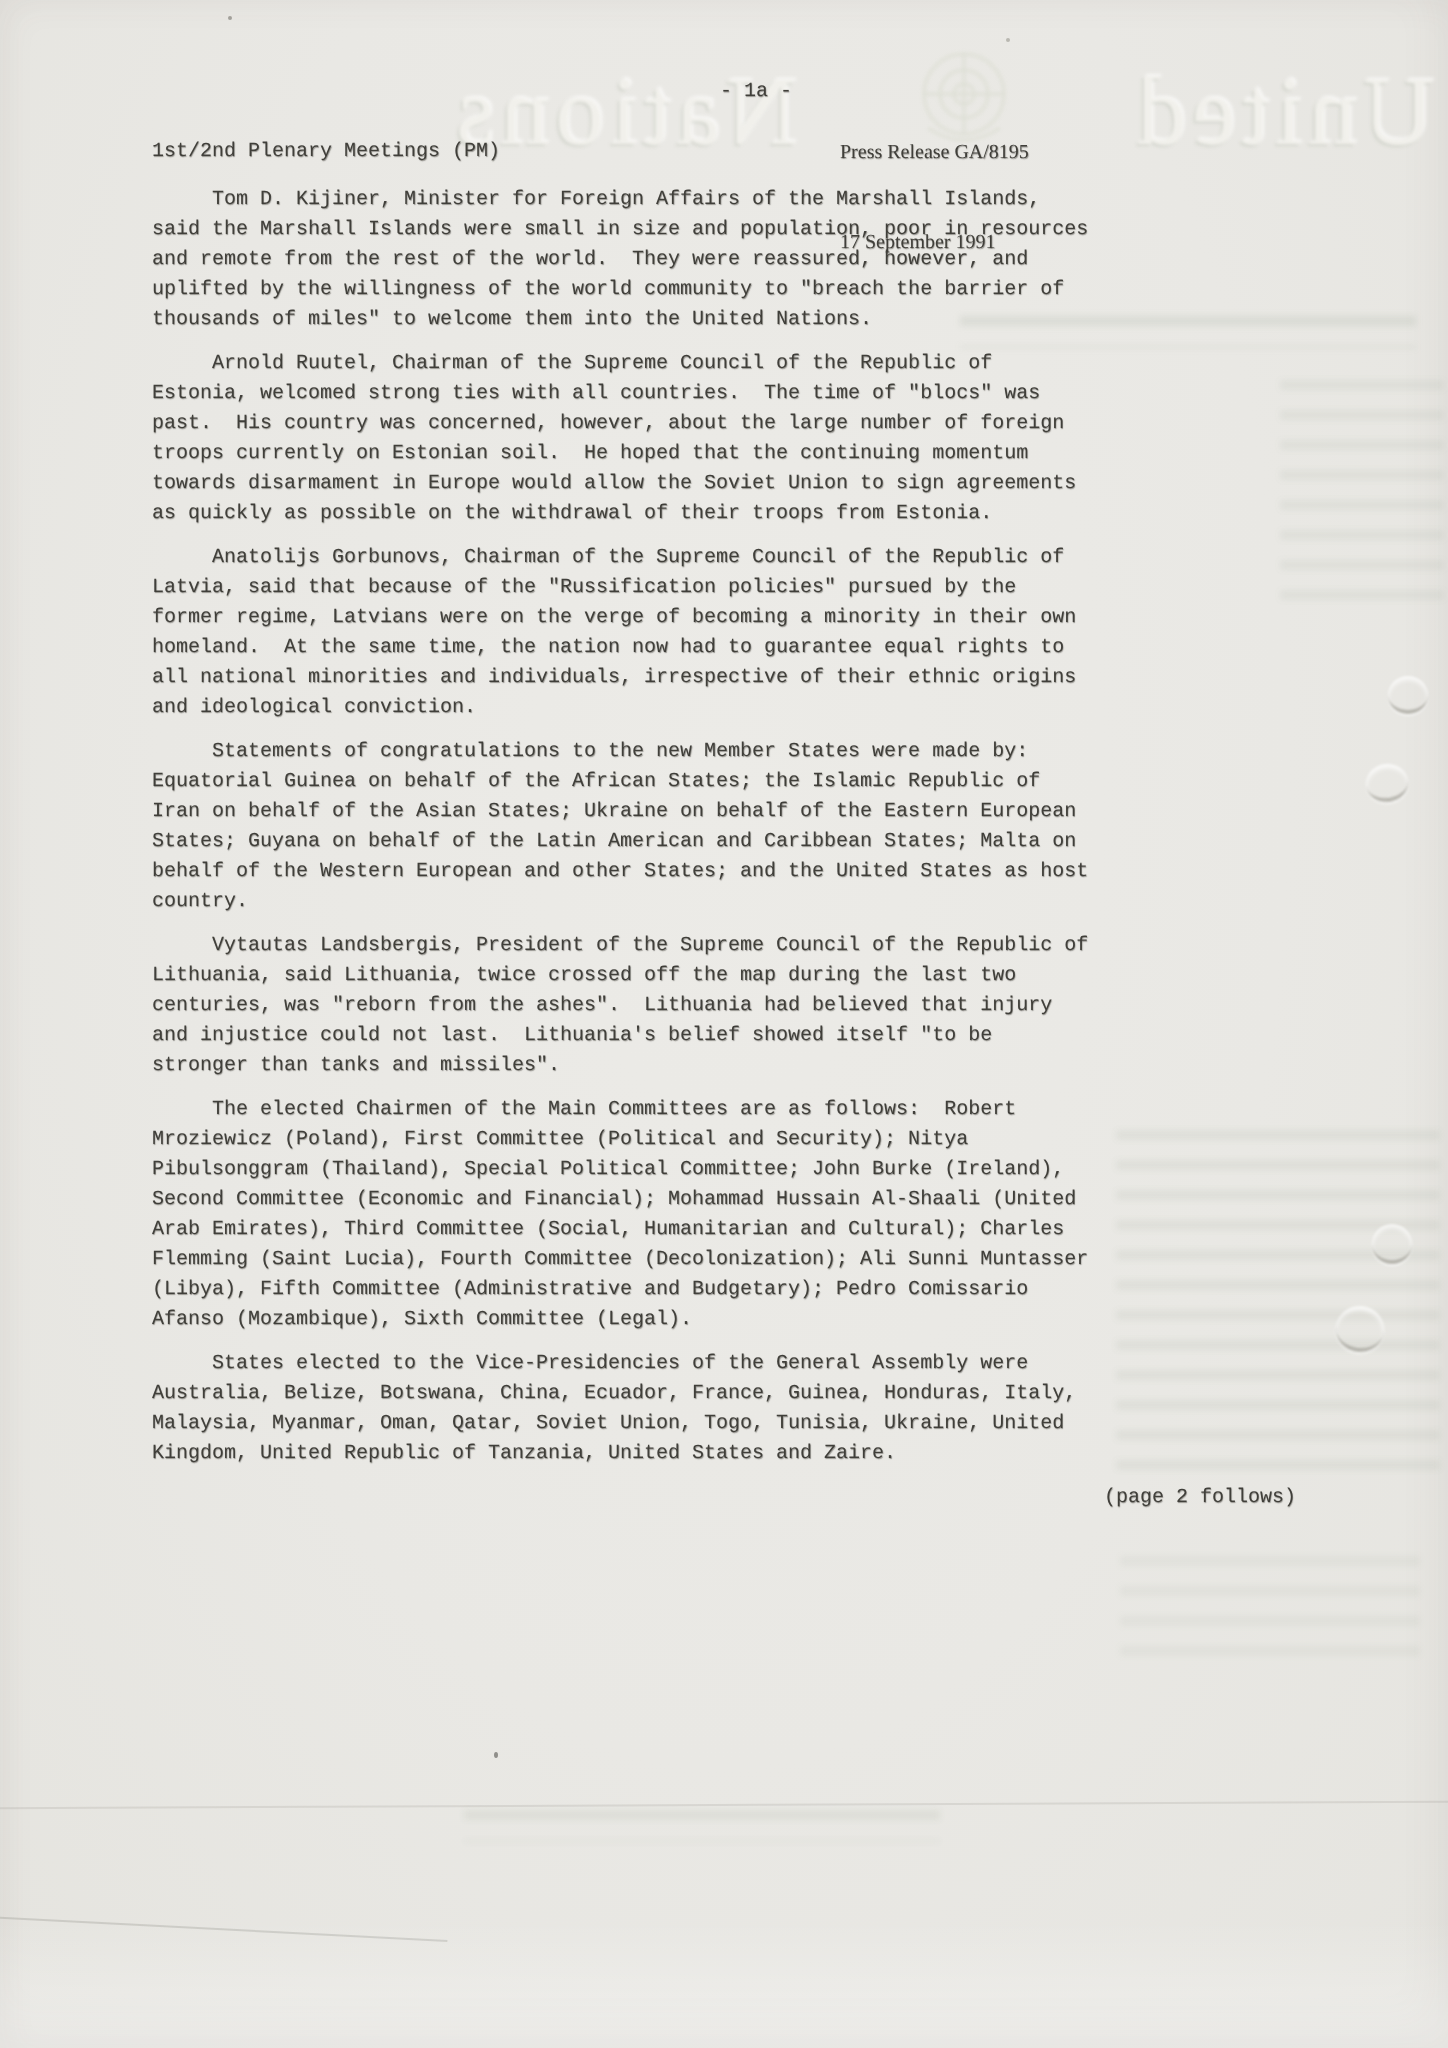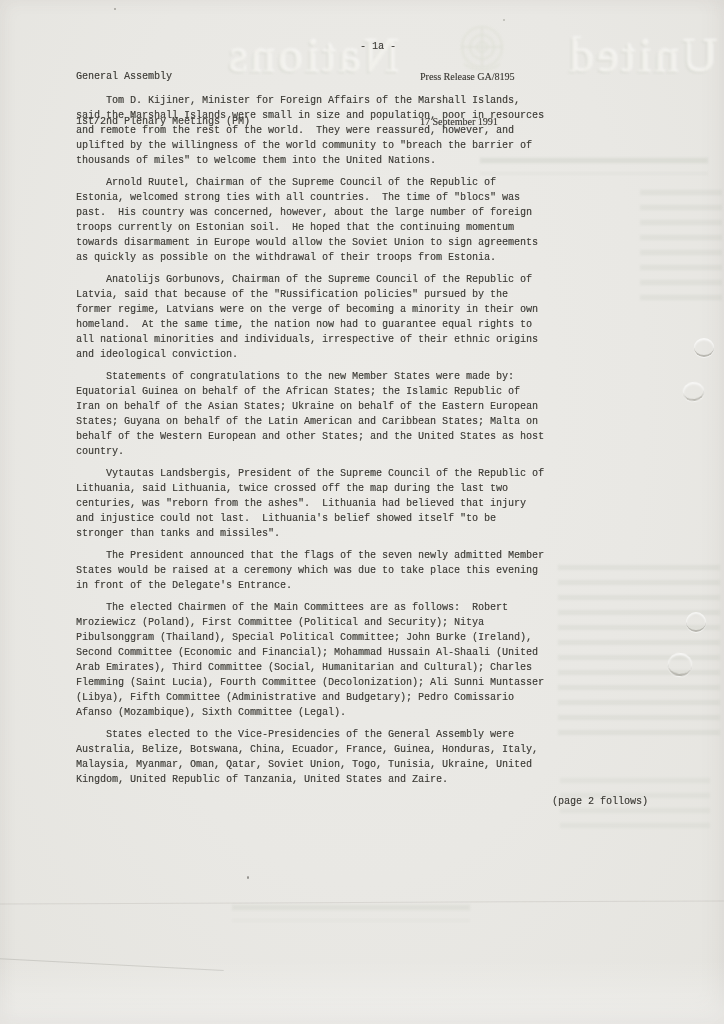--- a/index.html
+++ b/index.html
@@ -97,21 +97,20 @@
   </div>
 
   <div class="smudge" style="left:480px; top:158px; width:228px; height:16px;"></div>
   <div class="smudge" style="left:640px; top:190px; width:82px; height:112px; opacity:0.7;"></div>
   <div class="smudge" style="left:558px; top:565px; width:162px; height:178px; opacity:0.75;"></div>
   <div class="smudge" style="left:560px; top:778px; width:150px; height:56px; opacity:0.55;"></div>
   <div class="smudge" style="left:232px; top:905px; width:238px; height:16px; opacity:0.8;"></div>
 
   <div class="header typed">
     <div class="h-left">
-      <div>General Assembly</div>
       <div>1st/2nd Plenary Meetings (PM)</div>
     </div>
     <div class="h-page">- 1a -</div>
     <div class="h-right">
       <div>Press Release GA/8195</div>
       <div>17 September 1991</div>
     </div>
   </div>
 
   <div class="content typed">
@@ -136,23 +135,20 @@
 Equatorial Guinea on behalf of the African States; the Islamic Republic of
 Iran on behalf of the Asian States; Ukraine on behalf of the Eastern European
 States; Guyana on behalf of the Latin American and Caribbean States; Malta on
 behalf of the Western European and other States; and the United States as host
 country.</div>
     <div class="para">     Vytautas Landsbergis, President of the Supreme Council of the Republic of
 Lithuania, said Lithuania, twice crossed off the map during the last two
 centuries, was "reborn from the ashes".  Lithuania had believed that injury
 and injustice could not last.  Lithuania's belief showed itself "to be
 stronger than tanks and missiles".</div>
-    <div class="para">     The President announced that the flags of the seven newly admitted Member
-States would be raised at a ceremony which was due to take place this evening
-in front of the Delegate's Entrance.</div>
     <div class="para">     The elected Chairmen of the Main Committees are as follows:  Robert
 Mroziewicz (Poland), First Committee (Political and Security); Nitya
 Pibulsonggram (Thailand), Special Political Committee; John Burke (Ireland),
 Second Committee (Economic and Financial); Mohammad Hussain Al-Shaali (United
 Arab Emirates), Third Committee (Social, Humanitarian and Cultural); Charles
 Flemming (Saint Lucia), Fourth Committee (Decolonization); Ali Sunni Muntasser
 (Libya), Fifth Committee (Administrative and Budgetary); Pedro Comissario
 Afanso (Mozambique), Sixth Committee (Legal).</div>
     <div class="para">     States elected to the Vice-Presidencies of the General Assembly were
 Australia, Belize, Botswana, China, Ecuador, France, Guinea, Honduras, Italy,

